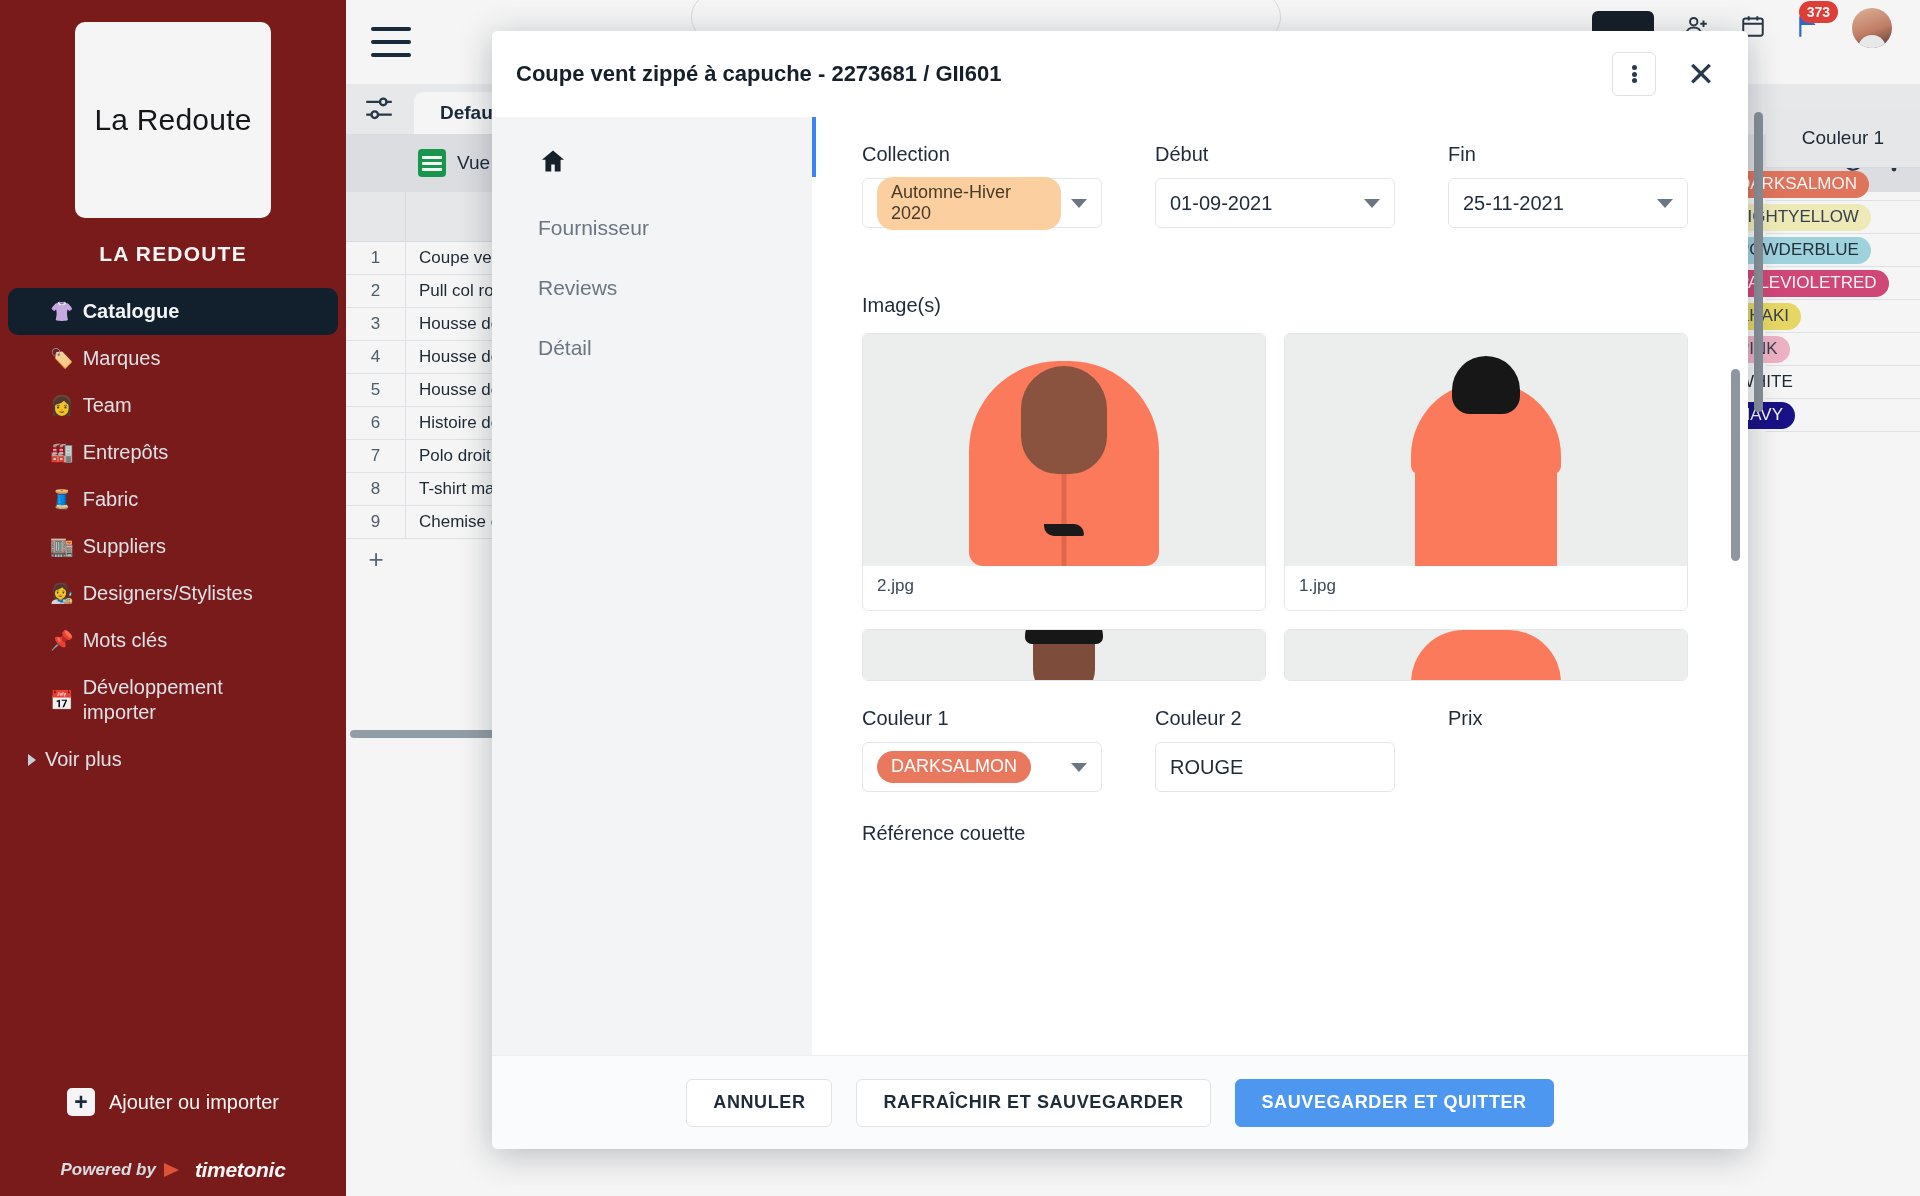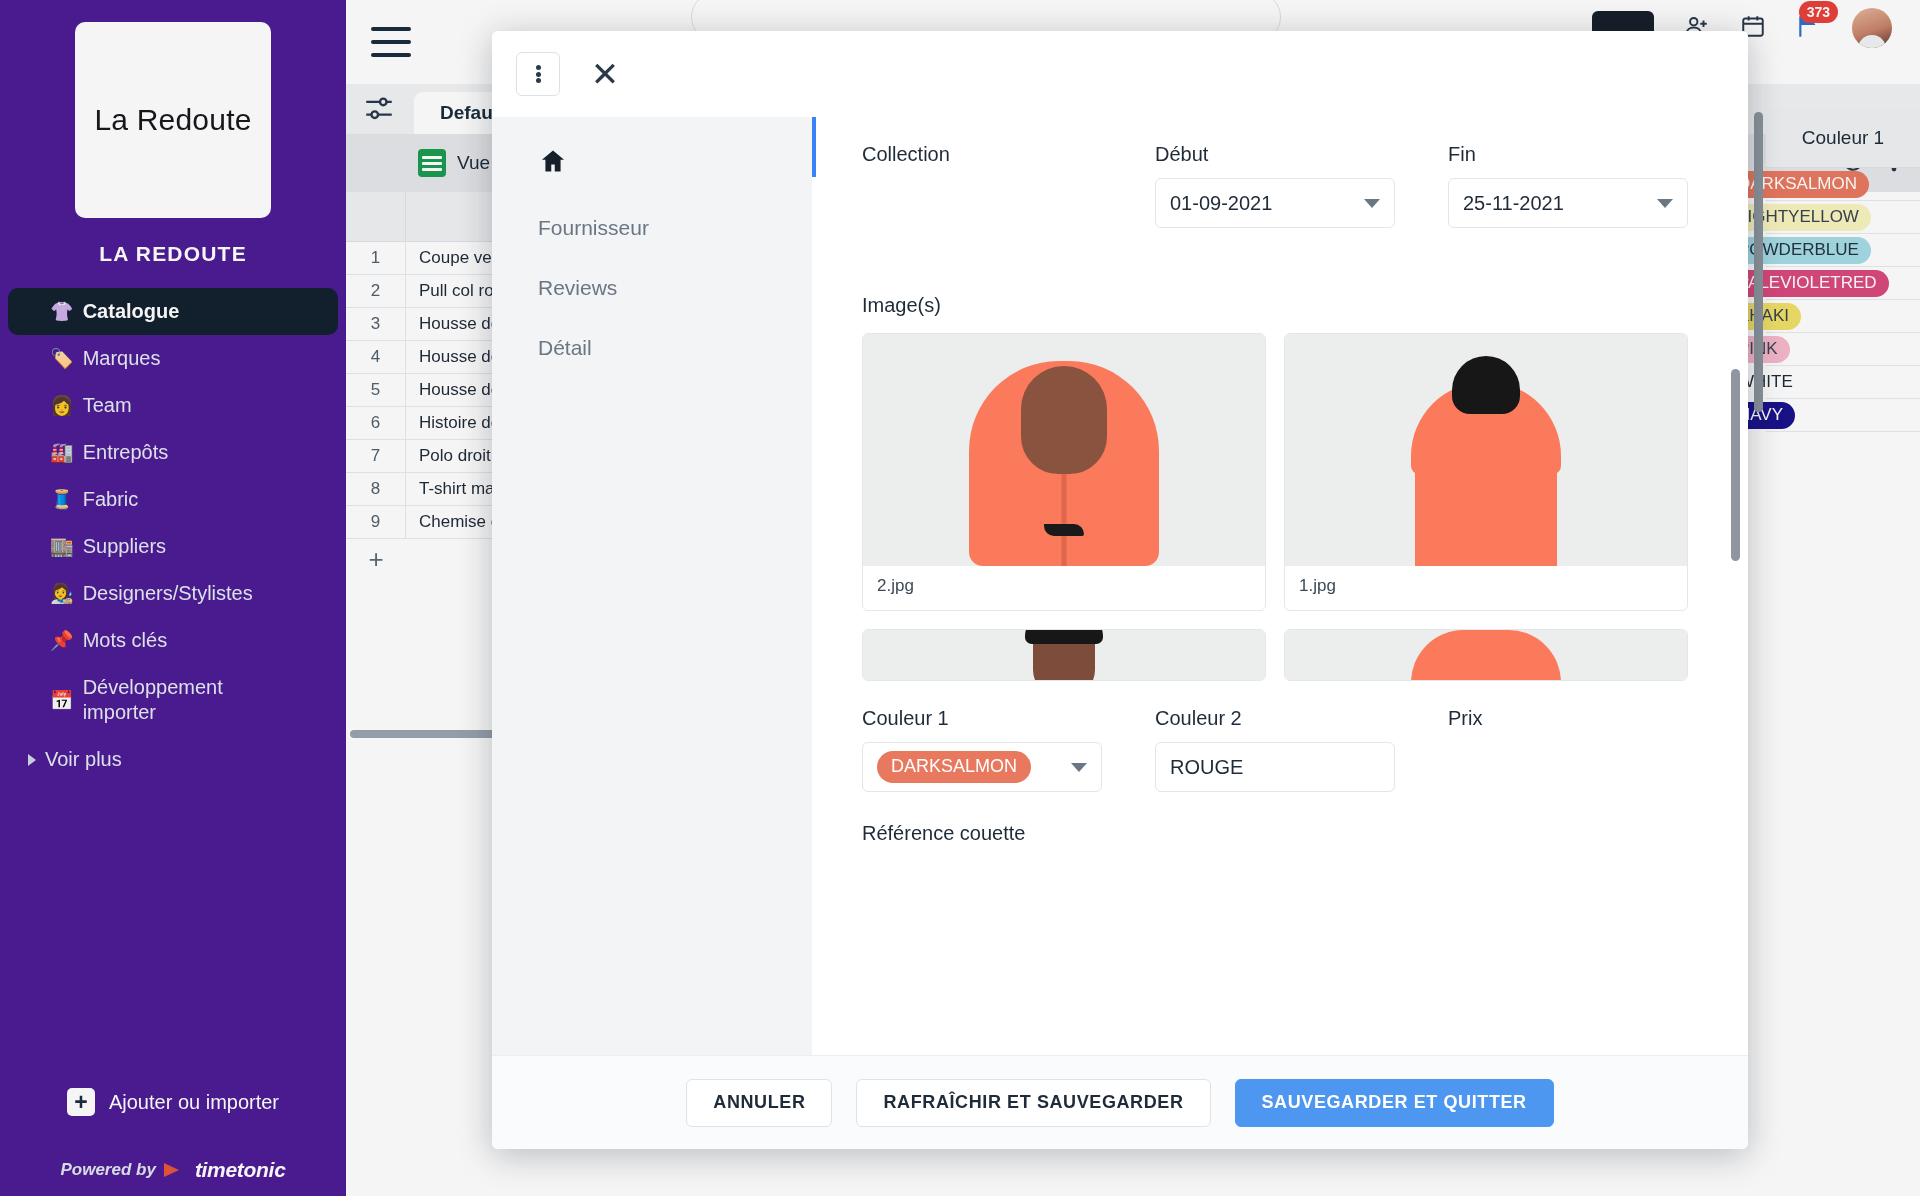--- a/index.html
+++ b/index.html
@@ -8,21 +8,21 @@
     font-family: "Liberation Sans", sans-serif;
     overflow: hidden;
     background: #ffffff;
   }
   #root { position: relative; width: 1920px; height: 1196px; }
 
   
   .sidebar {
     position: absolute; left: 0; top: 0;
     width: 346px; height: 1196px;
-    background: #4c1d95;
+    background: #7f1d1d;
     display: flex; flex-direction: column;
     align-items: center;
     z-index: 5;
   }
   .brand-logo {
     width: 196px; height: 196px;
     background: #ffffff;
     border-radius: 10px;
     margin-top: 22px;
     display: flex; align-items: center; justify-content: center;
@@ -481,20 +481,21 @@
         </div>
     </div>
     <div class="vscroll-right"></div>
   </div>
 
   <div class="overlay"></div>
 
   <div class="modal">
 
     <div class="modal-header">
+      <div class="modal-title">Coupe vent zippé à capuche - 2273681 / GII601</div>
       <div class="kebab-btn">
           <div>
             <i></i>
             <i></i>
             <i></i>
           </div>
         </div>
       <div class="close-btn">✕</div>
     </div>
 
@@ -512,20 +513,24 @@
       </div>
 
       <div class="modal-content">
         <div class="content-topline"></div>
 
         <div class="content-inner">
           <div class="form-grid">
 
             <div class="field">
               <div class="field-label">Collection</div>
+              <div class="input-box">
+                <span class="val"><span class="tag" id="tag-collection" style="background: rgb(251, 207, 160); color: rgb(74, 58, 40);">Automne-Hiver 2020</span></span>
+                <span class="chev"></span>
+              </div>
             </div>
 
             <div class="field">
               <div class="field-label">Début</div>
               <div class="input-box">
                 <span class="val">01-09-2021</span>
                 <span class="chev"></span>
               </div>
             </div>
 

